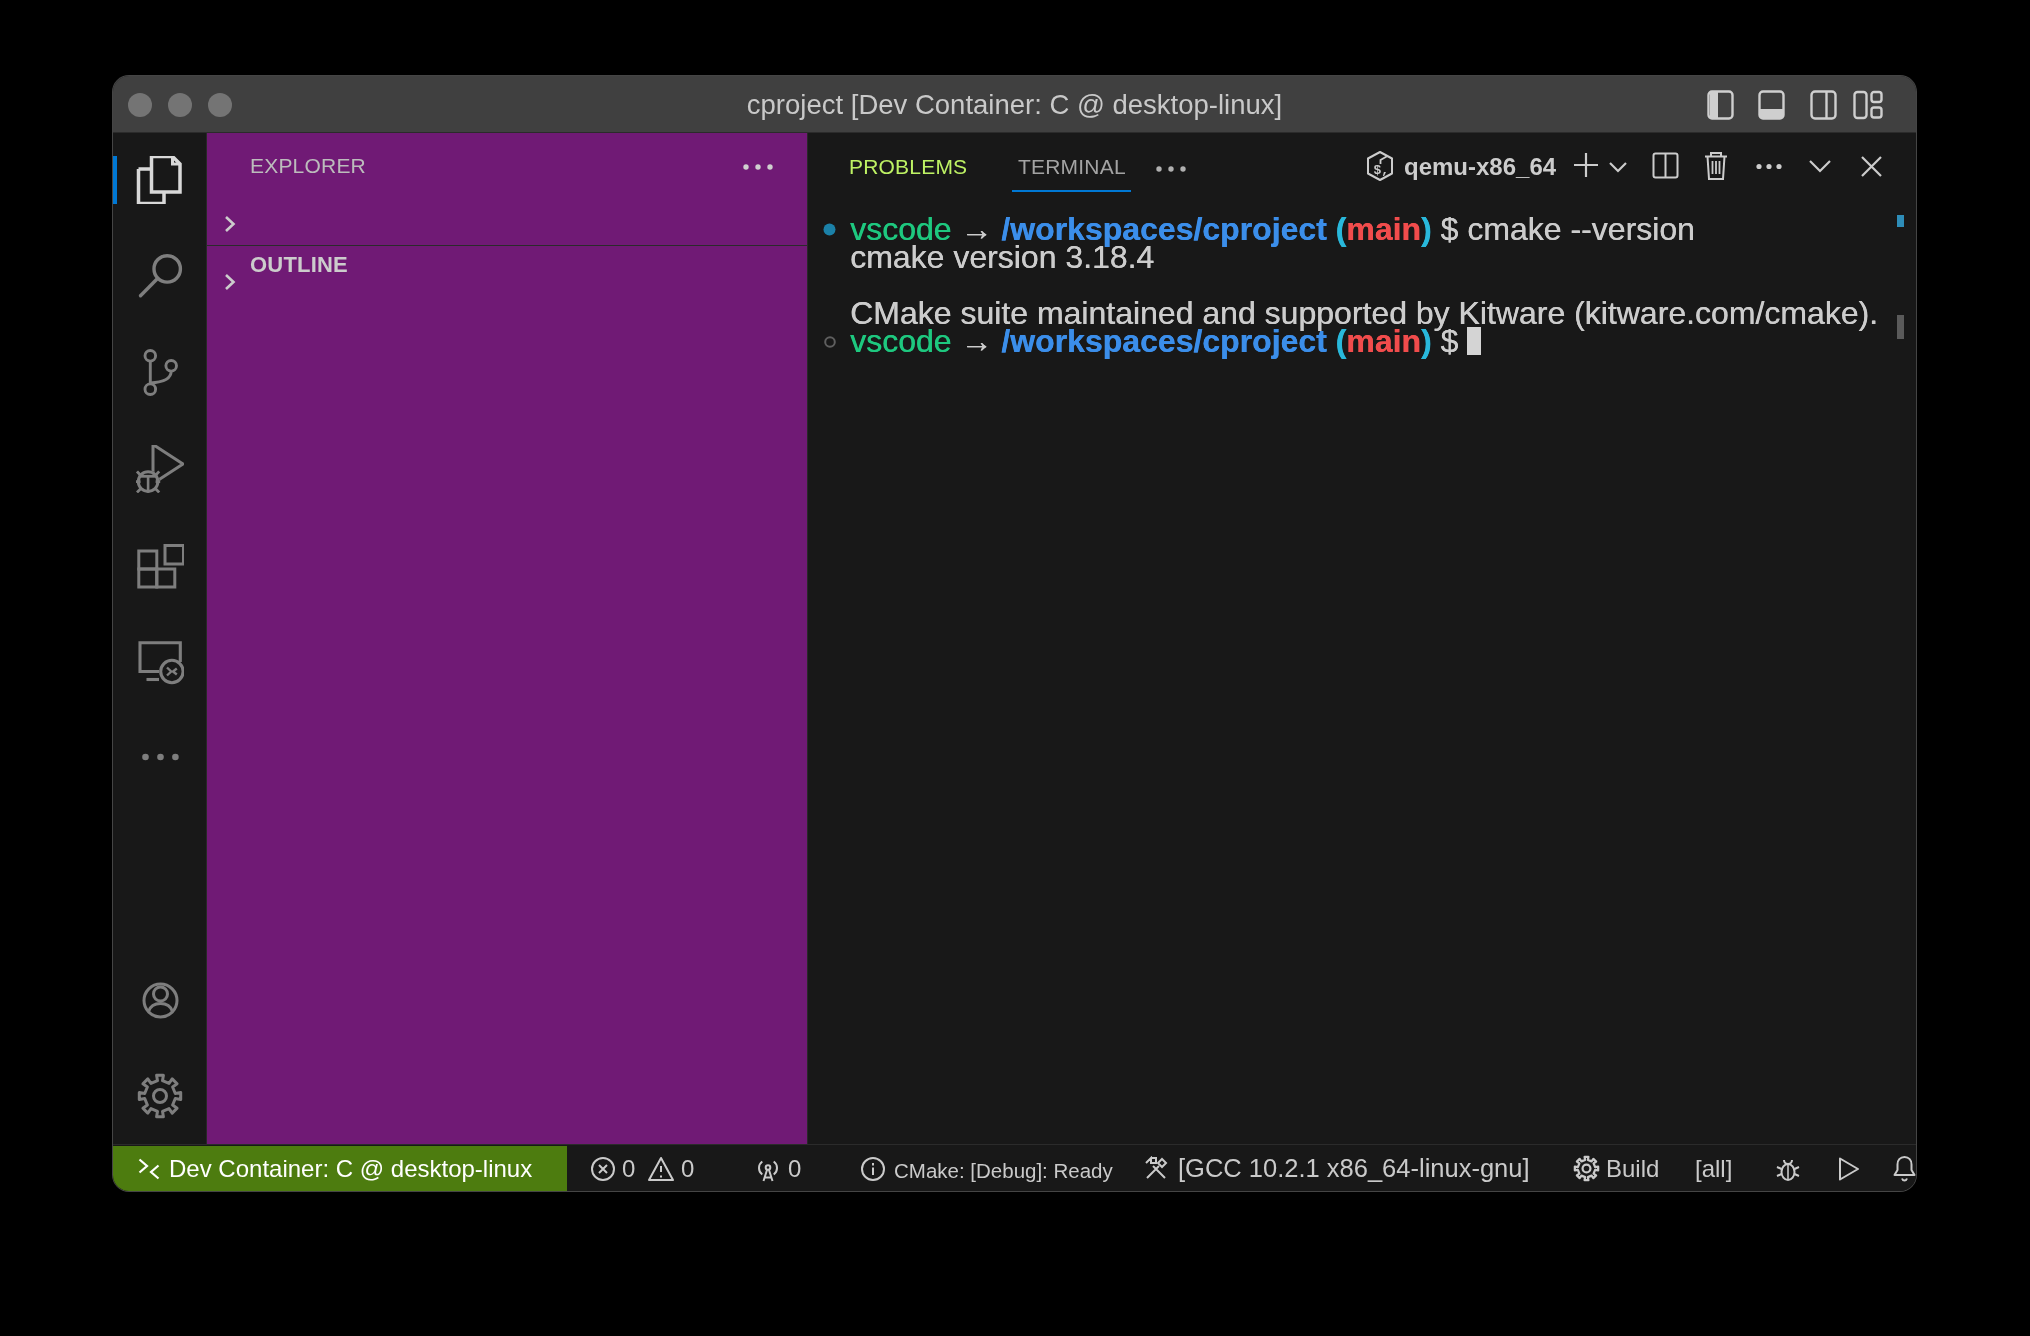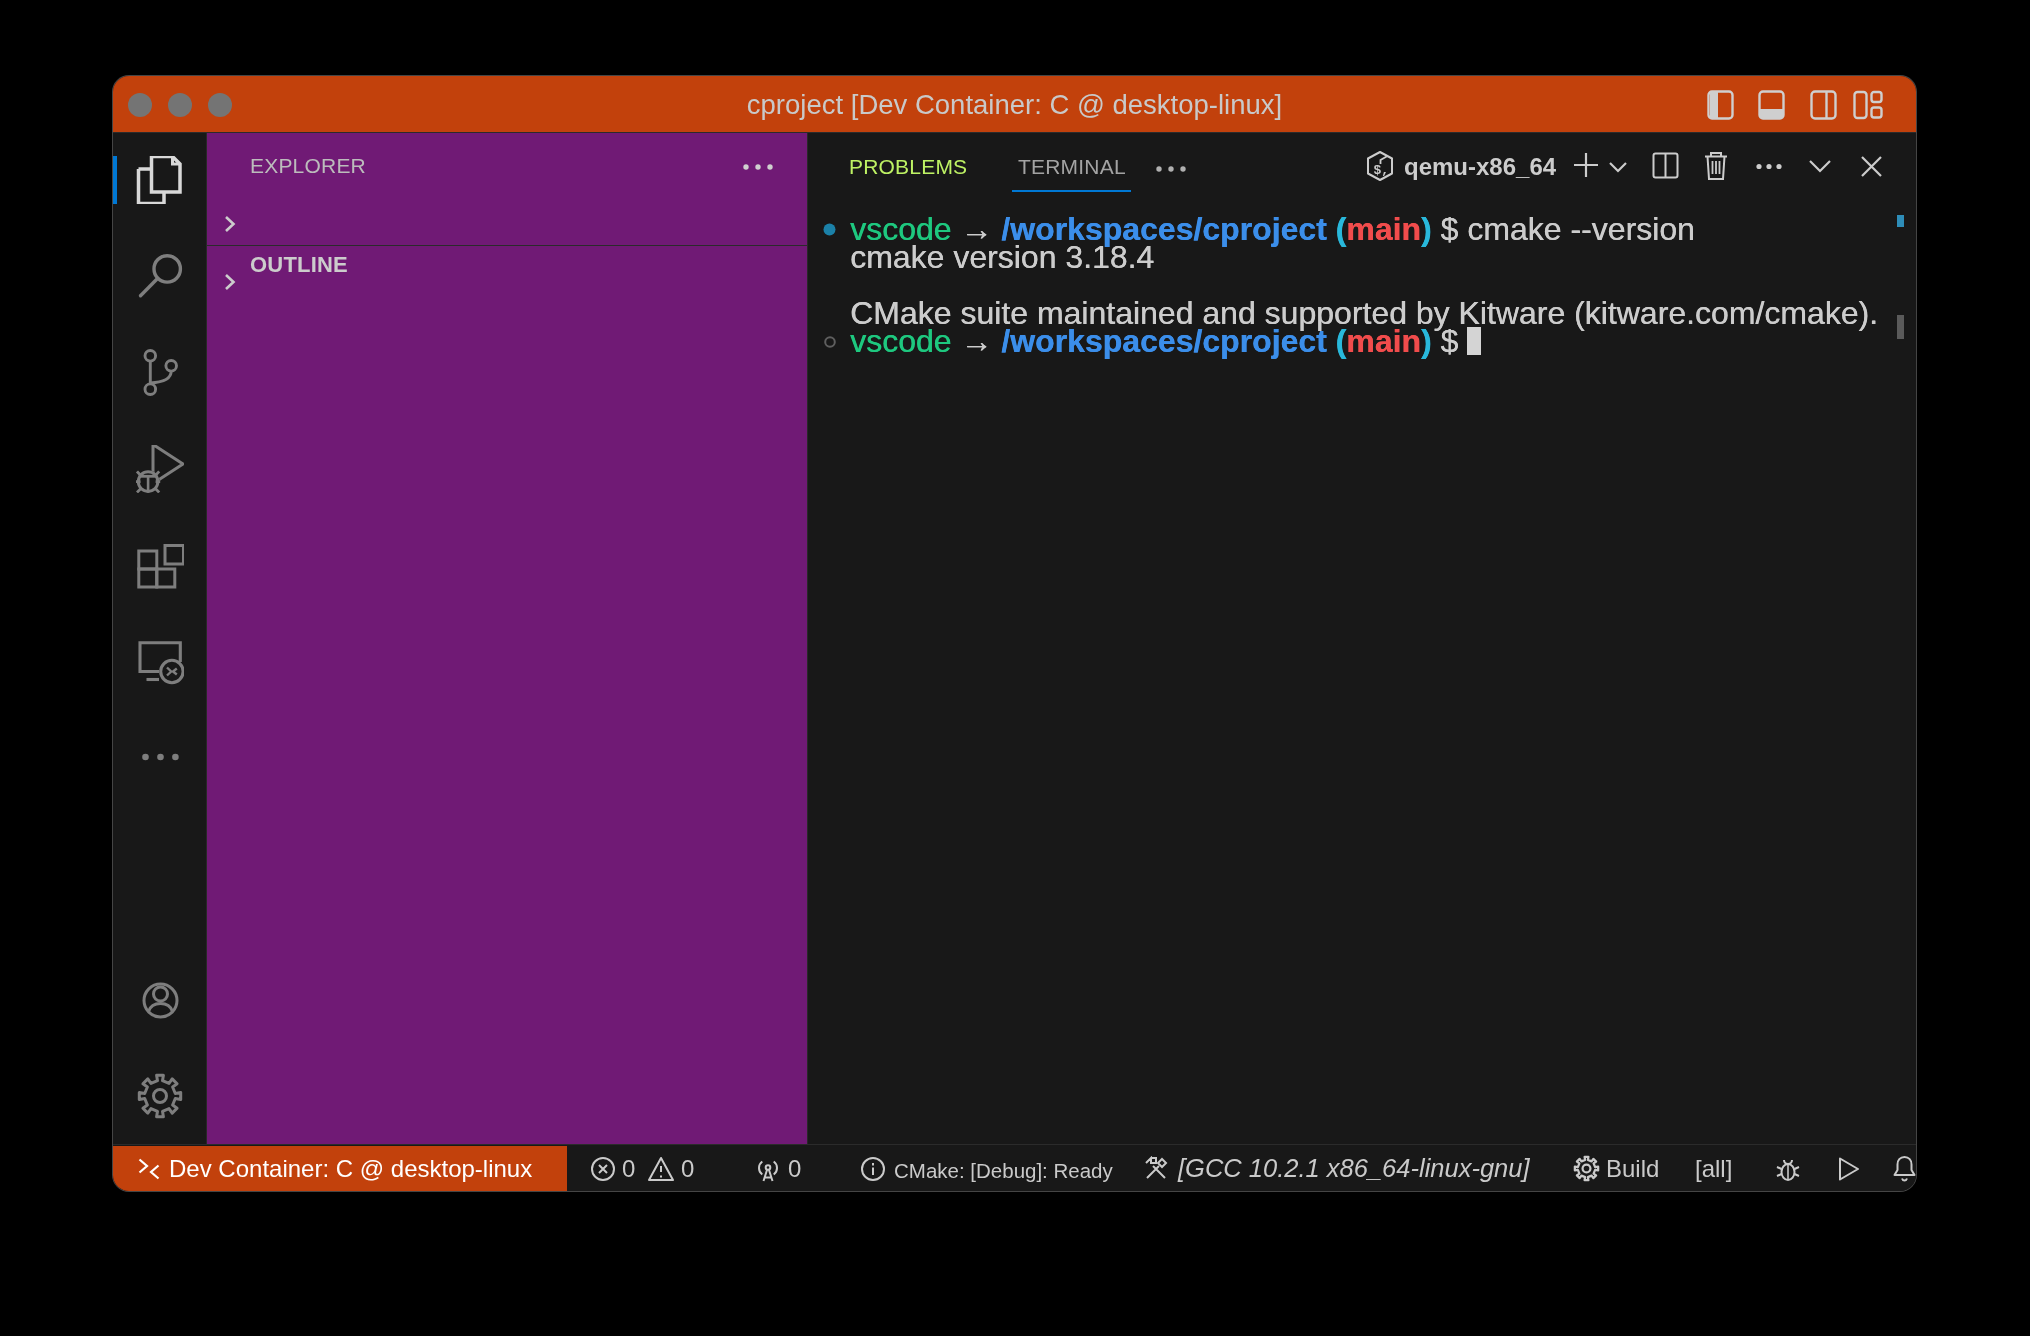--- a/index.html
+++ b/index.html
@@ -4,21 +4,21 @@
 <style>
   html,body{margin:0;padding:0;background:#000;}
   body{width:2030px;height:1336px;position:relative;overflow:hidden;
        font-family:"Liberation Sans",sans-serif;-webkit-font-smoothing:antialiased;}
   .abs{position:absolute;}
   svg{display:block;}
   #win{position:absolute;left:113px;top:76px;width:1803px;height:1115px;
        background:#181818;border-radius:16px;box-shadow:0 0 0 1px #454545;
        overflow:hidden;}
   
-  #titlebar{position:absolute;left:0;top:0;width:100%;height:56px;background:#c2410c;
+  #titlebar{position:absolute;left:0;top:0;width:100%;height:56px;background:#404040;
             border-bottom:1px solid #2b2b2b;}
   .tl{position:absolute;top:17px;width:24px;height:24px;border-radius:50%;background:#747474;}
   #title{position:absolute;left:0;top:0;width:100%;height:56px;line-height:58px;
          text-align:center;color:#c9c9c9;font-size:27.5px;}
   
   #actbar{position:absolute;left:0;top:56px;width:93px;height:1012px;background:#181818;
           border-right:1px solid #282828;}
   #actind{position:absolute;left:0;top:24px;width:4px;height:48px;background:#0078d4;}
   .aicon{position:absolute;left:22.5px;width:48px;height:48px;}
   
@@ -30,21 +30,21 @@
   
   #panel{position:absolute;left:695px;top:56px;width:1108px;height:1012px;background:#181818;}
   .ptab{position:absolute;top:24px;font-size:21px;letter-spacing:0.2px;line-height:22px;}
   #term{position:absolute;left:42px;top:83px;font-family:Liberation Sans, sans-serif;text-shadow:0.4px 0 0 currentColor;
         font-size:32px;line-height:28px;white-space:pre;color:#cccccc;}
   .g{color:#1ec87f;} .b{color:#3b8eea;font-weight:bold;} .c{color:#29b8db;font-weight:bold;}
   .r{color:#f14c4c;font-weight:bold;} .w{color:#cccccc;}
   
   #status{position:absolute;left:0;top:1068px;width:1803px;height:47px;background:#181818;
           border-top:1px solid #2b2b2b;font-size:24px;color:#cccccc;}
-  #remote{position:absolute;left:0;top:1px;width:454px;height:46px;background:#c2410c;}
+  #remote{position:absolute;left:0;top:1px;width:454px;height:46px;background:#4d7c0f;}
   #remote span{position:absolute;left:56px;top:8px;color:#ffffff;font-size:24px;line-height:30px;}
   .sitem{position:absolute;top:9px;color:#cacaca;font-size:24px;line-height:30px;white-space:pre;}
   .sic{position:absolute;}
 </style>
 </head>
 <body>
 <div id="win">
   <div id="actbar">
     <div id="actind"></div>
 
@@ -236,21 +236,21 @@
       <circle cx="13" cy="13" r="11"></circle>
       <path d="M13 11.5 L13 19"></path>
         <path d="M13 7 L13 9.4"></path>
     </svg>
     <div class="sitem" style="left:781px;font-size:20.5px;top:11px;">CMake: [Debug]: Ready</div>
     <svg class="sic" style="left:1030px;top:11px;" width="26" height="26" viewBox="0 0 26 26" fill="none" stroke="#cacaca" stroke-width="2">
       <path d="M3 7 L8 2 L8 7 L13 7 L13 2 L8 2"></path>
       <path d="M10 10 L22 22 M4 22 L16 10"></path>
       <path d="M19 3 L23 7 L19 11 L15 7 Z"></path>
     </svg>
-    <div class="sitem" style="left:1065px;font-size:25.5px;top:8px;font-style:italic;">[GCC 10.2.1 x86_64-linux-gnu]</div>
+    <div class="sitem" style="left:1065px;font-size:25.5px;top:8px;">[GCC 10.2.1 x86_64-linux-gnu]</div>
     <svg class="sic" style="left:1460px;top:10px;" width="27" height="27" viewBox="0 0 48 48" fill="none" stroke="#cacaca" stroke-width="4">
       <path d="M20.6,3.3 L27.4,3.3 L26.5,8.7 L33.0,11.4 L36.2,6.9 L41.1,11.8 L36.6,15.0 L39.3,21.5 L44.7,20.6 L44.7,27.4 L39.3,26.5 L36.6,33.0 L41.1,36.2 L36.2,41.1 L33.0,36.6 L26.5,39.3 L27.4,44.7 L20.6,44.7 L21.5,39.3 L15.0,36.6 L11.8,41.1 L6.9,36.2 L11.4,33.0 L8.7,26.5 L3.3,27.4 L3.3,20.6 L8.7,21.5 L11.4,15.0 L6.9,11.8 L11.8,6.9 L15.0,11.4 L21.5,8.7 Z" stroke-linejoin="round"></path>
       <circle cx="24" cy="24" r="7"></circle>
     </svg>
     <div class="sitem" style="left:1493px;">Build</div>
     <div class="sitem" style="left:1582px;">[all]</div>
     <svg class="sic" style="left:1662px;top:11px;" width="26" height="26" viewBox="0 0 26 26" fill="none" stroke="#cacaca" stroke-width="2">
       <ellipse cx="13" cy="16" rx="6.5" ry="8"></ellipse>
       <path d="M13 8 C10 8 9 5.5 9 4 M13 8 C16 8 17 5.5 17 4"></path>
       <path d="M6.5 13 L2 11 M6.5 18 L2 20 M19.5 13 L24 11 M19.5 18 L24 20"></path>

